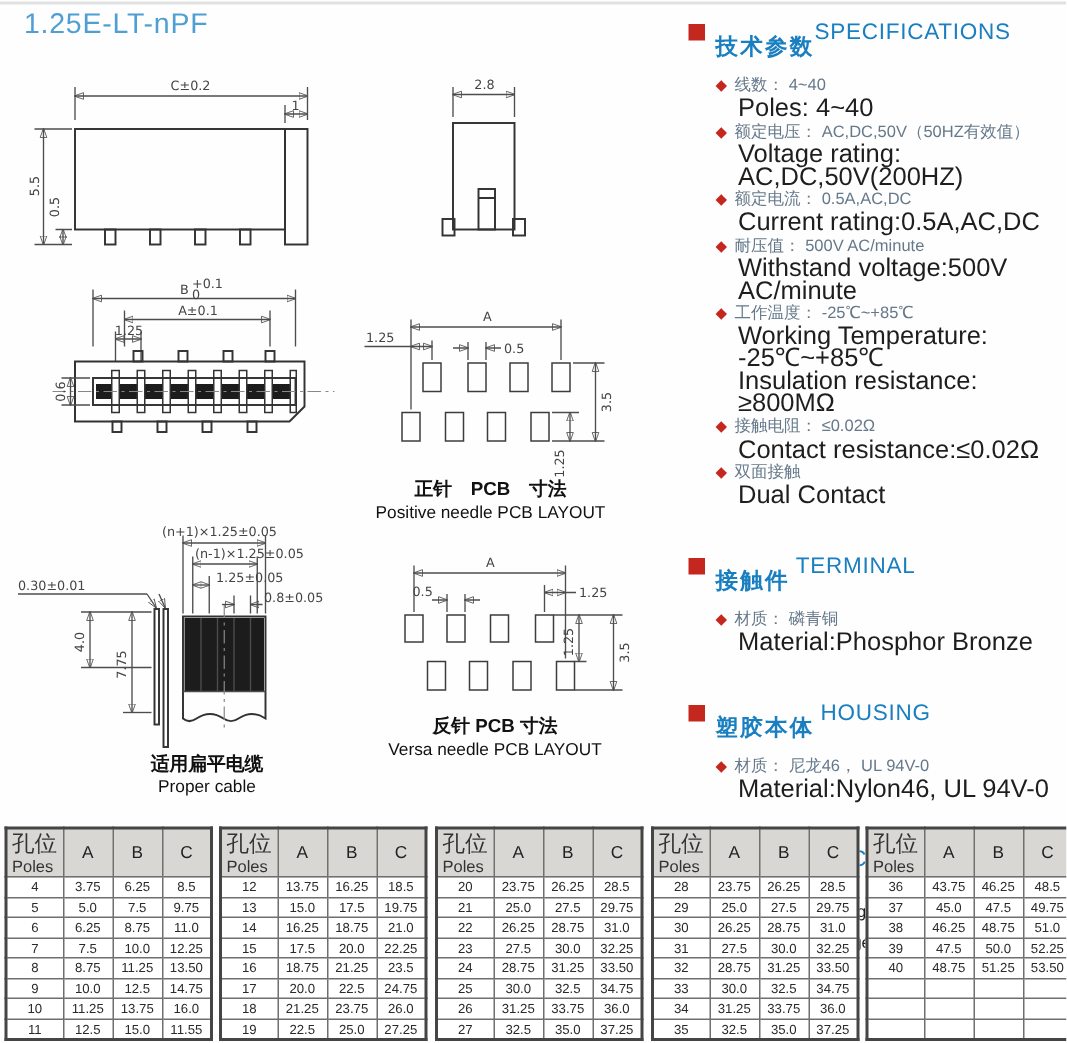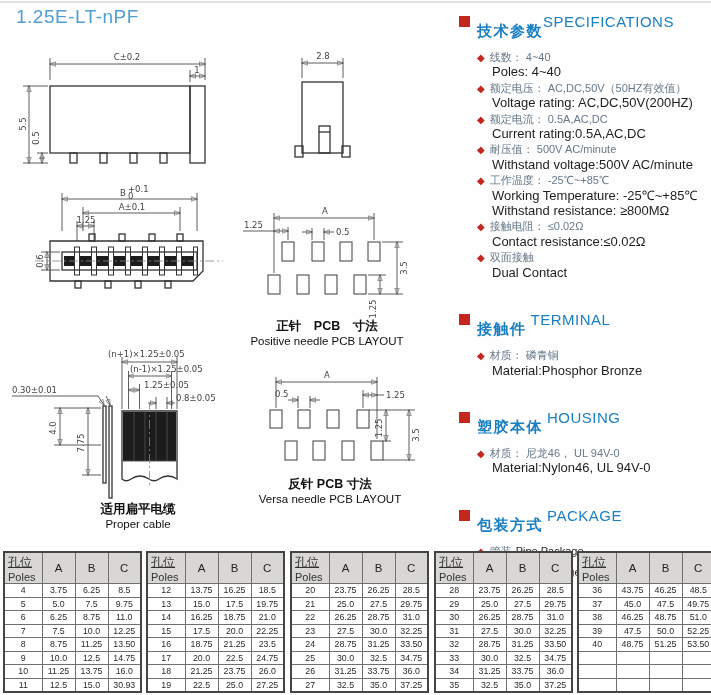--- a/index.html
+++ b/index.html
@@ -22,33 +22,33 @@
 
   
   #rightcol{position:absolute;left:459px;top:2px;width:252px;}
   .sec-h{display:flex;align-items:center;font-size:15px;color:#1a7fc1;margin:0 0 9px 0;}
   .sq{width:11px;height:11px;background:#c3271e;margin-right:7px;flex:0 0 auto;}
   .h-zh{font-weight:bold;letter-spacing:1.5px;white-space:pre;margin-top:20px;}
   .h-en{margin-left:4px;letter-spacing:.5px;}
   .item{margin:0 0 1px 18px;}
   .zh-line{font-size:11px;line-height:14.4px;color:#66798b;}
   .zh-line .dia{color:#c3271e;font-size:10px;margin-right:5px;}
-  .en-line{font-size:13px;line-height:14.4px;color:#1e1e1e;margin-left:15px;}
+  .en-line{font-size:17px;line-height:14.4px;color:#1e1e1e;margin-left:15px;}
   .gap1{margin-top:20px;}
   .pkg-line{font-size:11px;line-height:15px;margin:0 0 6px 18px;}
   .pkg-line .dia{color:#c3271e;font-size:10px;margin-right:5px;}
   .pkg-line .pzh{color:#66798b;}
   .pkg-line .pen{color:#1e1e1e;margin-left:4px;margin-top:36px;}
 
   
   .ptable{position:absolute;top:551px;border-collapse:collapse;table-layout:fixed;width:137px;
           border:2px solid #454545;background:#fff;}
   .ptable th{background:#d8d7d4;border:1px solid #6f6f6f;padding:0;height:30px;}
   .ptable th.pol{text-align:left;padding-left:3px;}
-  .ptable .pzh{font-size:12px;color:#333;font-weight:normal;text-decoration:underline;}
+  .ptable .pzh{font-size:15px;color:#333;font-weight:normal;}
   .ptable .pen{font-size:11px;color:#333;font-weight:normal;}
   .ptable th.abc{font-size:11.5px;font-weight:normal;color:#222;}
   .ptable td{border:1px solid #6f6f6f;height:12.5px;font-size:8.8px;color:#2a2a2a;text-align:center;padding:0;}
 </style>
 </head>
 <body>
 
 <div id="page">
   <div id="topline"></div>
   <div id="title">1.25E-LT-nPF</div>
@@ -308,21 +308,21 @@
     </div>
     <div class="item">
       <div class="zh-line"><span class="dia">◆</span><span>耐压值： 500V AC/minute</span></div>
       <div class="en-line">Withstand voltage:500V AC/minute</div>
     </div>
     <div class="item">
       <div class="zh-line"><span class="dia">◆</span><span>工作温度： -25℃~+85℃</span></div>
       <div class="en-line">Working Temperature: -25℃~+85℃</div>
     </div>
     <div class="item">
-      <div class="en-line">Withstand resistance: ≥800MΩ</div>
+      <div class="en-line">Insulation resistance: ≥800MΩ</div>
     </div>
     <div class="item">
       <div class="zh-line"><span class="dia">◆</span><span>接触电阻： ≤0.02Ω</span></div>
       <div class="en-line">Contact resistance:≤0.02Ω</div>
     </div>
     <div class="item">
       <div class="zh-line"><span class="dia">◆</span><span>双面接触</span></div>
       <div class="en-line">Dual Contact</div>
     </div>
 
@@ -417,21 +417,21 @@
         <tr>
           <td>10</td>
           <td>11.25</td>
           <td>13.75</td>
           <td>16.0</td>
         </tr>
         <tr>
           <td>11</td>
           <td>12.5</td>
           <td>15.0</td>
-          <td>30.93</td>
+          <td>11.55</td>
         </tr>
       </tbody>
   </table>
   <table class="ptable" style="left:146px">
     <colgroup>
         <col style="width:38px">
         <col style="width:33px">
         <col style="width:33px">
         <col style="width:33px">
       </colgroup>

